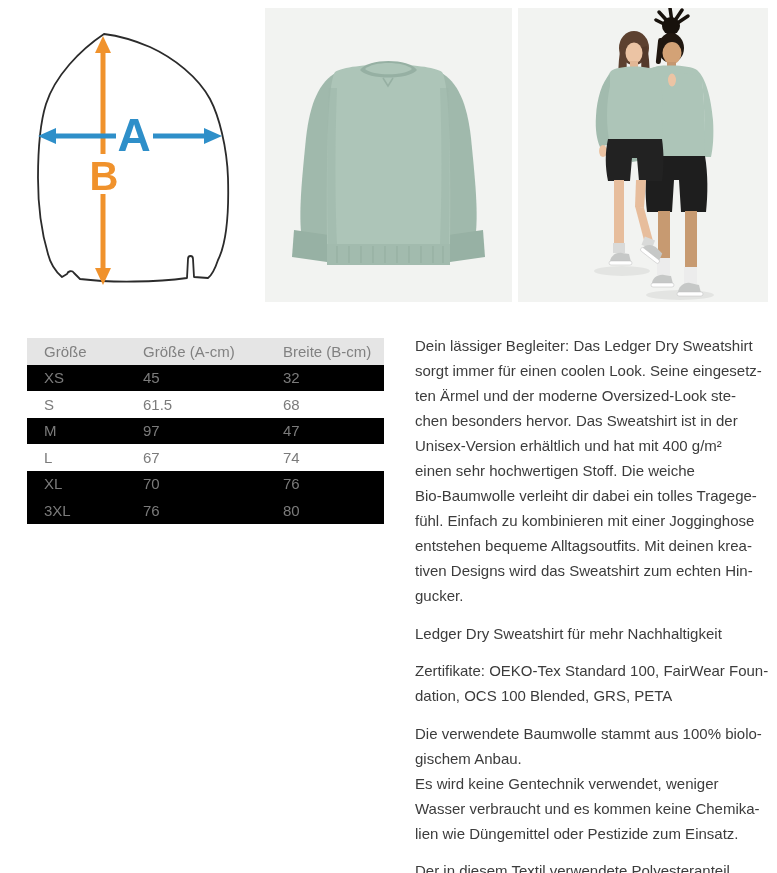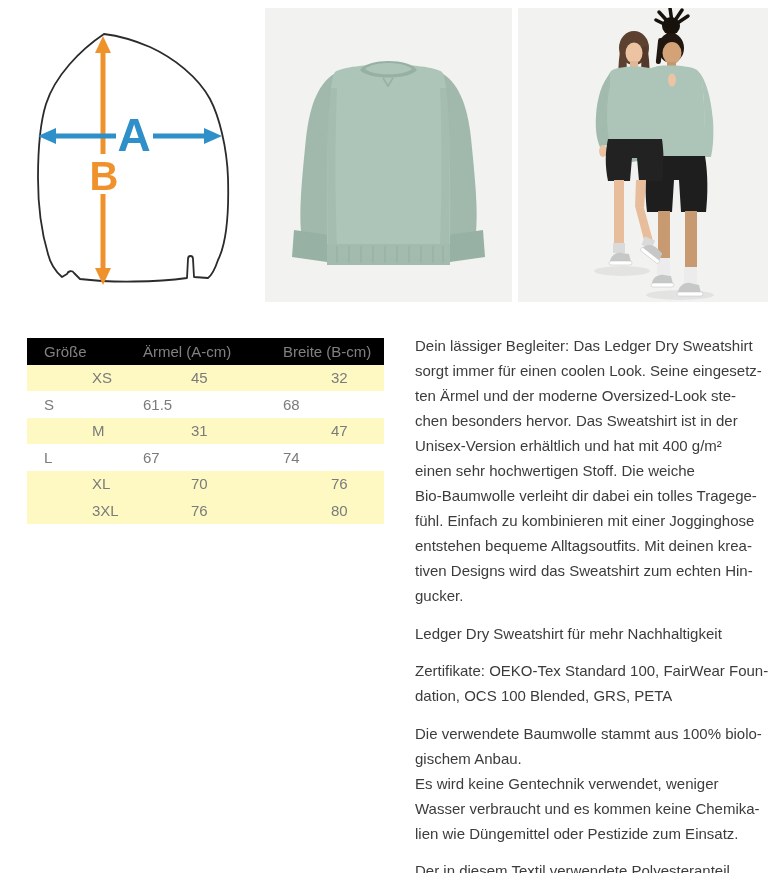--- a/index.html
+++ b/index.html
@@ -35,22 +35,22 @@
     width: 357px;
     font-size: 15px;
     color: #7b7b7b;
   }
   .trow {
     display: grid;
     grid-template-columns: 99px 140px 118px;
     height: 26.5px;
     align-items: center;
   }
-  .trow.thead { background: #000000; color: #818181; }
-  .trow.stripe { background: #fef9c3; padding-left: 48px; }
+  .trow.thead { background: #e5e5e5; color: #818181; }
+  .trow.stripe { background: #000000; }
   .tcell { padding-left: 17px; white-space: nowrap; }
 
   .tolerance {
     position: absolute;
     left: 24px; top: 584px;
     font-size: 16px;
     color: #4a4a4a;
   }
 
   
@@ -225,36 +225,36 @@
           <path d="M 122,247 C 122,241 128,237 134,238 L 141,239 L 143,247 C 136,250 126,250 122,247 Z" fill="#c6c8c7"></path>
           <rect x="121" y="246" width="23" height="4" rx="2" fill="#ffffff" stroke="#bdbdbd" stroke-width="0.5"></rect>
         </g>
       </g>
     </svg>
   </div>
 
   <div class="size-table">
     <div class="trow thead">
       <div class="tcell">Größe</div>
-      <div class="tcell">Ärmel (A-cm)</div>
+      <div class="tcell">Größe (A-cm)</div>
       <div class="tcell">Breite (B-cm)</div>
     </div>
     <div class="trow stripe">
       <div class="tcell">XS</div>
       <div class="tcell">45</div>
       <div class="tcell">32</div>
     </div>
     <div class="trow">
       <div class="tcell">S</div>
       <div class="tcell">61.5</div>
       <div class="tcell">68</div>
     </div>
     <div class="trow stripe">
       <div class="tcell">M</div>
-      <div class="tcell">31</div>
+      <div class="tcell">97</div>
       <div class="tcell">47</div>
     </div>
     <div class="trow">
       <div class="tcell">L</div>
       <div class="tcell">67</div>
       <div class="tcell">74</div>
     </div>
     <div class="trow stripe">
       <div class="tcell">XL</div>
       <div class="tcell">70</div>

